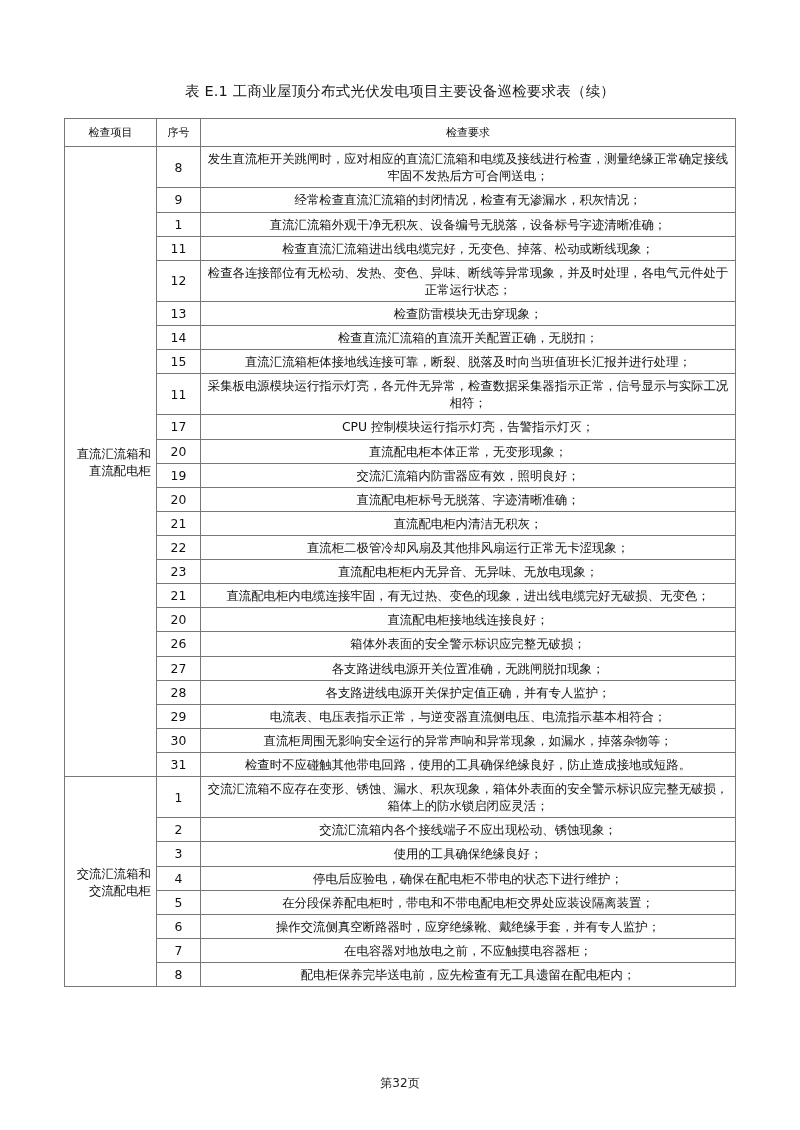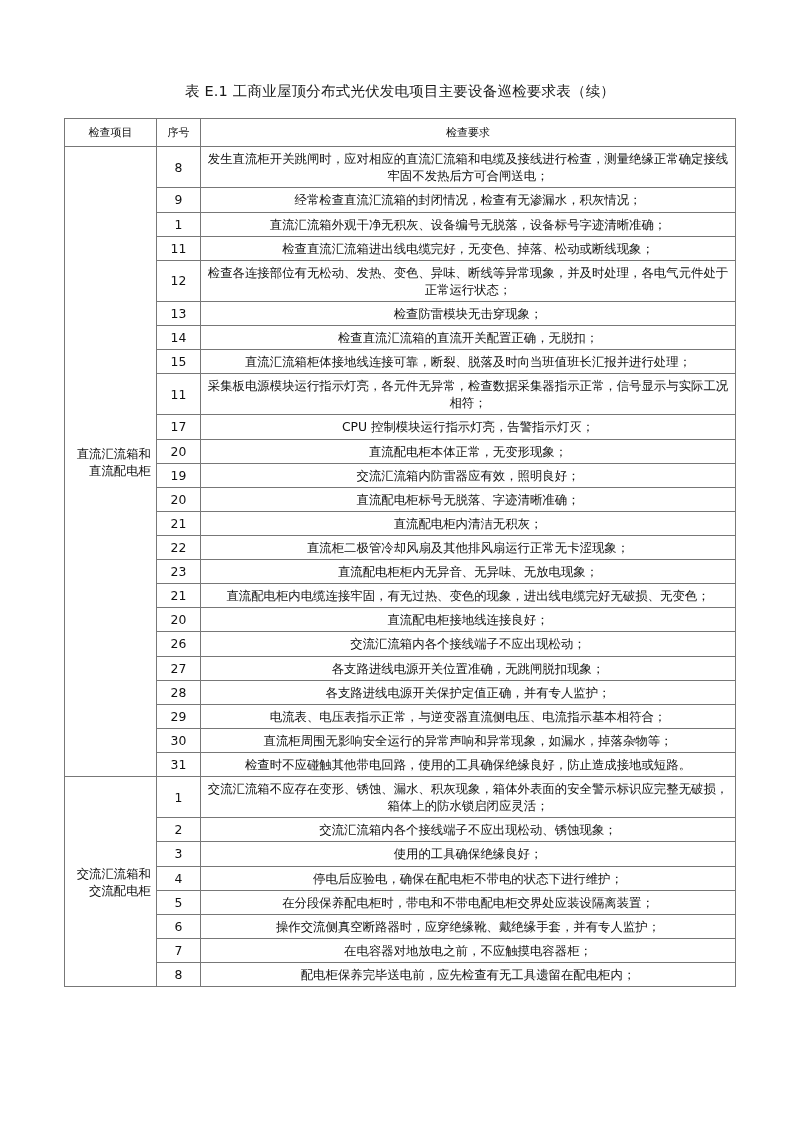--- a/index.html
+++ b/index.html
@@ -174,21 +174,21 @@
         <tr>
           <td class="no">21</td>
           <td class="req">直流配电柜内电缆连接牢固，有无过热、变色的现象，进出线电缆完好无破损、无变色；</td>
         </tr>
         <tr>
           <td class="no">20</td>
           <td class="req">直流配电柜接地线连接良好；</td>
         </tr>
         <tr>
           <td class="no">26</td>
-          <td class="req">交流汇流箱内各个接线端子不应出现松动；</td>
+          <td class="req">箱体外表面的安全警示标识应完整无破损；</td>
         </tr>
         <tr>
           <td class="no">27</td>
           <td class="req">各支路进线电源开关位置准确，无跳闸脱扣现象；</td>
         </tr>
         <tr>
           <td class="no">28</td>
           <td class="req">各支路进线电源开关保护定值正确，并有专人监护；</td>
         </tr>
         <tr>
@@ -235,13 +235,14 @@
         </tr>
         <tr>
           <td class="no">8</td>
           <td class="req">配电柜保养完毕送电前，应先检查有无工具遗留在配电柜内；</td>
         </tr>
       </tbody>
     </table>
 
   </div>
 
+  <div class="footer">第32页</div>
 </div>
 
 </body></html>

